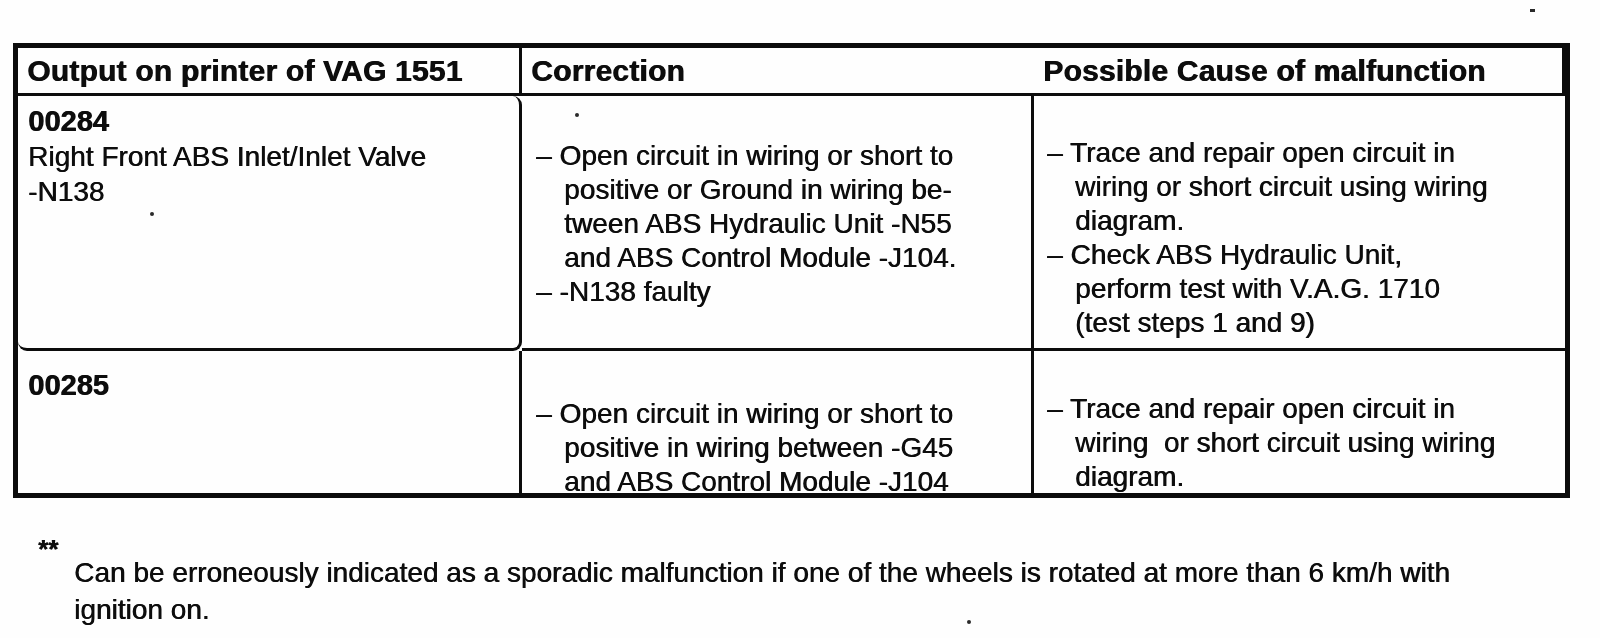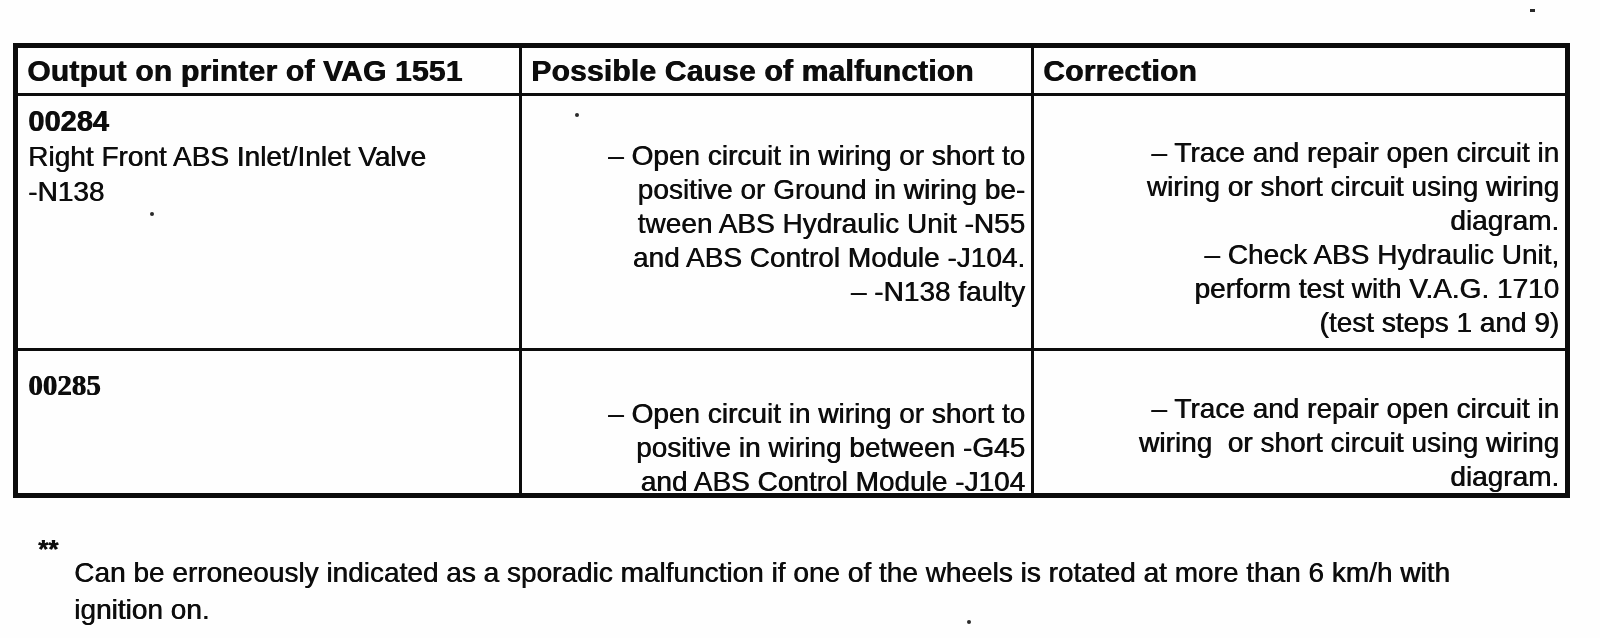--- a/index.html
+++ b/index.html
@@ -47,42 +47,41 @@
     padding: 3px 6px 0 9px;
     letter-spacing: 0.2px;
     text-shadow: 0.8px 0 0 currentColor;
     white-space: nowrap;
   }
 
   .body-cell {
     font-size: 28px;
     line-height: 34px;
   }
-  .pad-c1-r1 { padding: 8px 8px 0 10px; }
+  .pad-c1-r1 { padding: 8px 8px 0 10px; border-radius: 9px; }
   .pad-c2-r1 { padding: 43px 6px 0 14px; }
   .pad-c3-r1 { padding: 40px 6px 0 13px; }
-  .pad-c1-r2 { padding: 17px 8px 0 10px; font-family: Liberation Serif, serif; }
+  .pad-c1-r2 { padding: 17px 8px 0 10px; }
   .pad-c2-r2 { padding: 46px 6px 0 14px; }
   .pad-c3-r2 { padding: 41px 6px 0 13px; }
 
   .fault-code {
     font-weight: 700;
     font-size: 29px;
     line-height: 35px;
     text-shadow: 0.8px 0 0 currentColor;
   }
   .fault-name {
     white-space: pre-wrap;
     line-height: 35px;
   }
   .li {
     white-space: pre-wrap;
     padding-left: 28px;
     text-indent: -28px;
-    text-align: right;
   }
 
   
   .footnote {
     position: absolute;
     left: 38px;
     top: 534px;
     width: 1540px;
     display: flex;
     align-items: flex-start;
@@ -114,25 +113,25 @@
   .sp4 { left: 1530px; top: 9px;  width: 5px; height: 3px; border-radius: 0; }
 </style>
 </head>
 <body>
 
 <div class="scan-table">
 
   <div class="cell head-cell ink">
     <span>Output on printer of VAG 1551</span>
   </div>
+  <div class="cell head-cell ink last-col">
+    <span>Correction</span>
+  </div>
   <div class="cell head-cell ink">
     <span>Possible Cause of malfunction</span>
-  </div>
-  <div class="cell head-cell ink last-col">
-    <span>Correction</span>
   </div>
 
   <div class="cell body-cell pad-c1-r1 ink">
     <div class="fault-code">00284</div>
     <div class="fault-name">Right Front ABS Inlet/Inlet Valve
 -N138</div>
   </div>
   <div class="cell body-cell pad-c2-r1 ink">
     <div class="li">– Open circuit in wiring or short to
 positive or Ground in wiring be-

